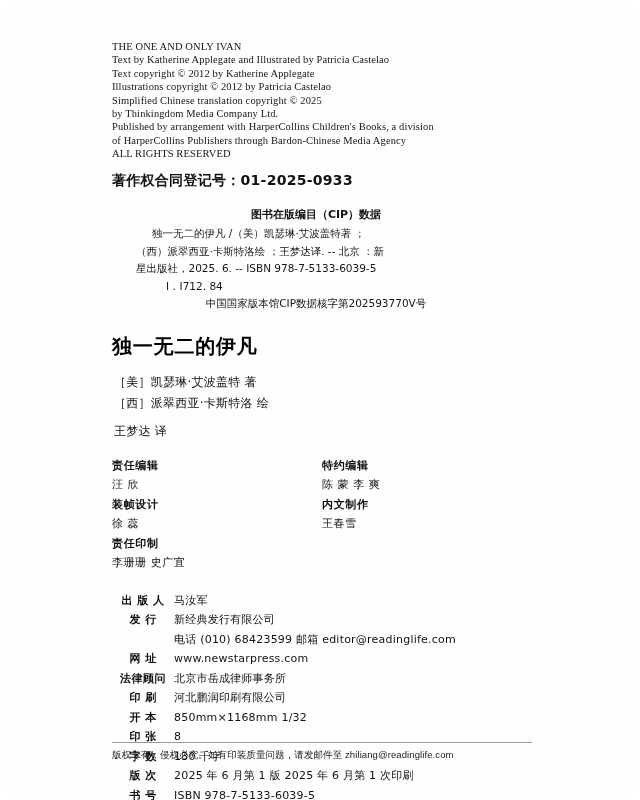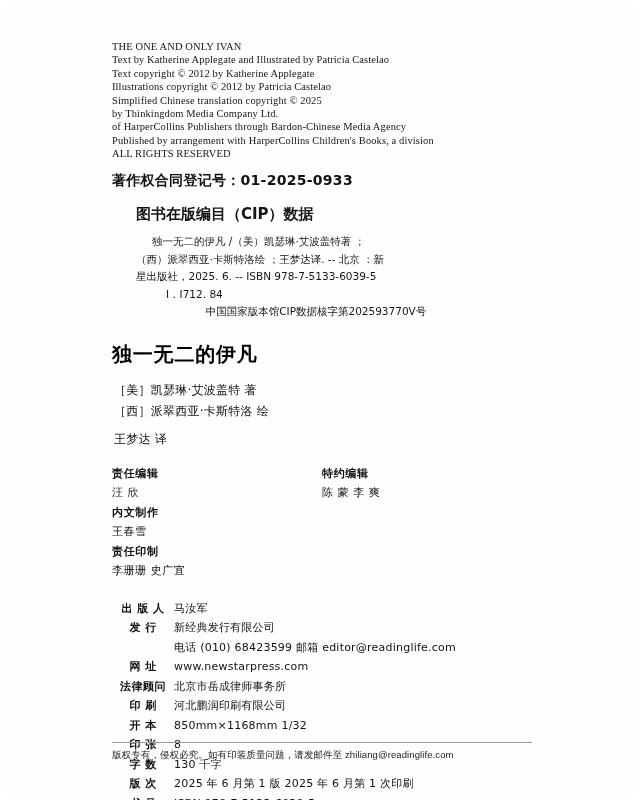--- a/index.html
+++ b/index.html
@@ -53,24 +53,24 @@
   .cip {
     margin-top: 16px;
     margin-left: 24px;
     width: 360px;
     font-family: "DejaVu Sans", "Liberation Sans", sans-serif;
     font-size: 10.5px;
     line-height: 17.5px;
     color: #151515;
   }
   .cip .cip-title {
-    text-align: left;
-    font-weight: bold;
-    margin-bottom: 10px;
-    font-size: 15px;
+    text-align: center;
+    font-weight: bold;
+    margin-bottom: 2px;
+    font-size: 11px;
   }
   .cip .cip-line { text-align: left; }
   .cip .indent1 { padding-left: 16px; }
   .cip .indent2 { padding-left: 30px; }
   .cip .center { text-align: center; }
 
   
   .book-title {
     margin-top: 20px;
     font-family: "DejaVu Sans", "Liberation Sans", sans-serif;
@@ -164,22 +164,22 @@
 <div class="page">
   <div class="content">
 
     <div class="eng-block">
       <div>THE ONE AND ONLY IVAN</div>
       <div>Text by Katherine Applegate and Illustrated by Patricia Castelao</div>
       <div>Text copyright © 2012 by Katherine Applegate</div>
       <div>Illustrations copyright © 2012 by Patricia Castelao</div>
       <div>Simplified Chinese translation copyright © 2025</div>
       <div>by Thinkingdom Media Company Ltd.</div>
+      <div>Published by arrangement with HarperCollins Children's Books, a division</div>
       <div>of HarperCollins Publishers through Bardon-Chinese Media Agency</div>
-      <div>Published by arrangement with HarperCollins Children's Books, a division</div>
       <div>ALL RIGHTS RESERVED</div>
     </div>
 
     <div class="contract-line">著作权合同登记号：01-2025-0933</div>
 
     <div class="cip">
       <div class="cip-title">图书在版编目（CIP）数据</div>
       <div class="cip-line indent1">独一无二的伊凡 /（美）凯瑟琳·艾波盖特著 ；</div>
       <div class="cip-line">（西）派翠西亚·卡斯特洛绘 ；王梦达译. -- 北京 ：新</div>
       <div class="cip-line">星出版社，2025. 6. -- ISBN 978-7-5133-6039-5</div>
@@ -199,20 +199,24 @@
         <div class="staff-cell left">
           <span class="staff-label">责任编辑</span>
           <span class="staff-value">汪  欣</span>
         </div>
         <div class="staff-cell">
           <span class="staff-label">特约编辑</span>
           <span class="staff-value">陈  蒙  李  爽</span>
         </div>
       </div>
       <div class="staff-row">
+        <div class="staff-cell left">
+          <span class="staff-label">装帧设计</span>
+          <span class="staff-value">徐  蕊</span>
+        </div>
         <div class="staff-cell">
           <span class="staff-label">内文制作</span>
           <span class="staff-value">王春雪</span>
         </div>
       </div>
       <div class="staff-row">
         <div class="staff-cell left">
           <span class="staff-label">责任印制</span>
           <span class="staff-value">李珊珊   史广宜</span>
         </div>

